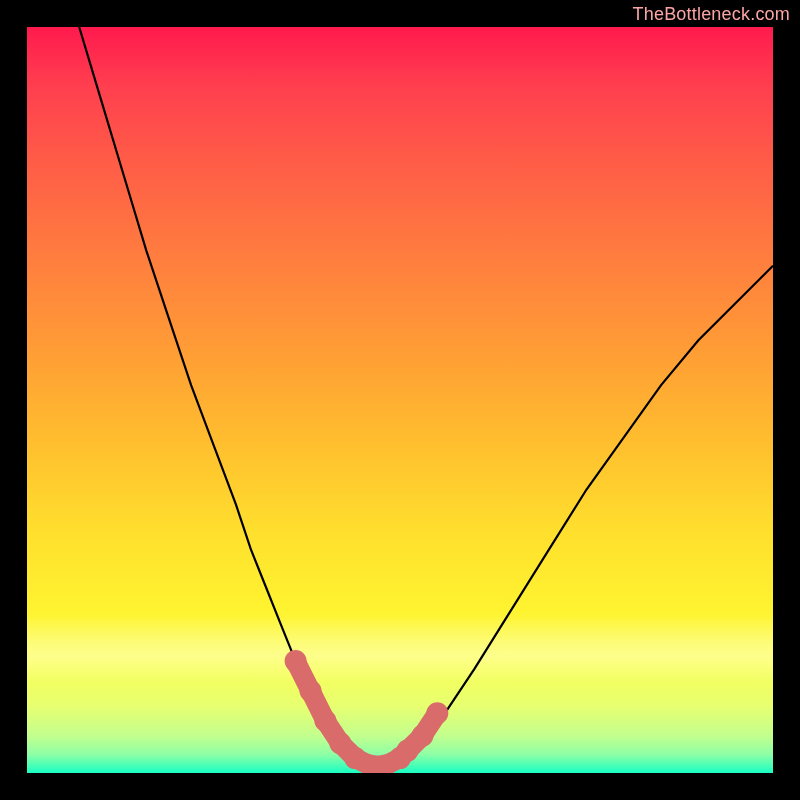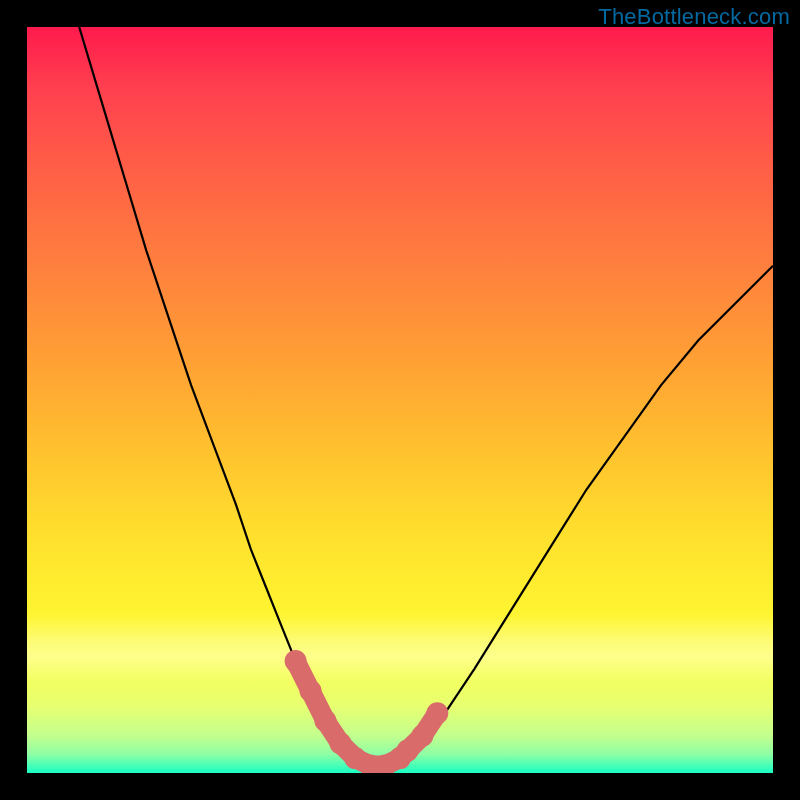--- a/index.html
+++ b/index.html
@@ -57,22 +57,22 @@
       rgba(255,255,210,0.35) 40%,
       rgba(255,255,210,0.45) 60%,
       rgba(255,255,210,0) 100%
     );
     pointer-events: none;
   }
   .watermark {
     position: absolute;
     top: 4px;
     right: 10px;
-    color: #0369a1;
-    font-size: 22px;
+    color: #fca5a5;
+    font-size: 18px;
     font-weight: 400;
     letter-spacing: 0.2px;
     user-select: none;
     text-align: right;
   }
   svg.overlay {
     position: absolute;
     top: 27px;
     left: 27px;
     width: 746px;

